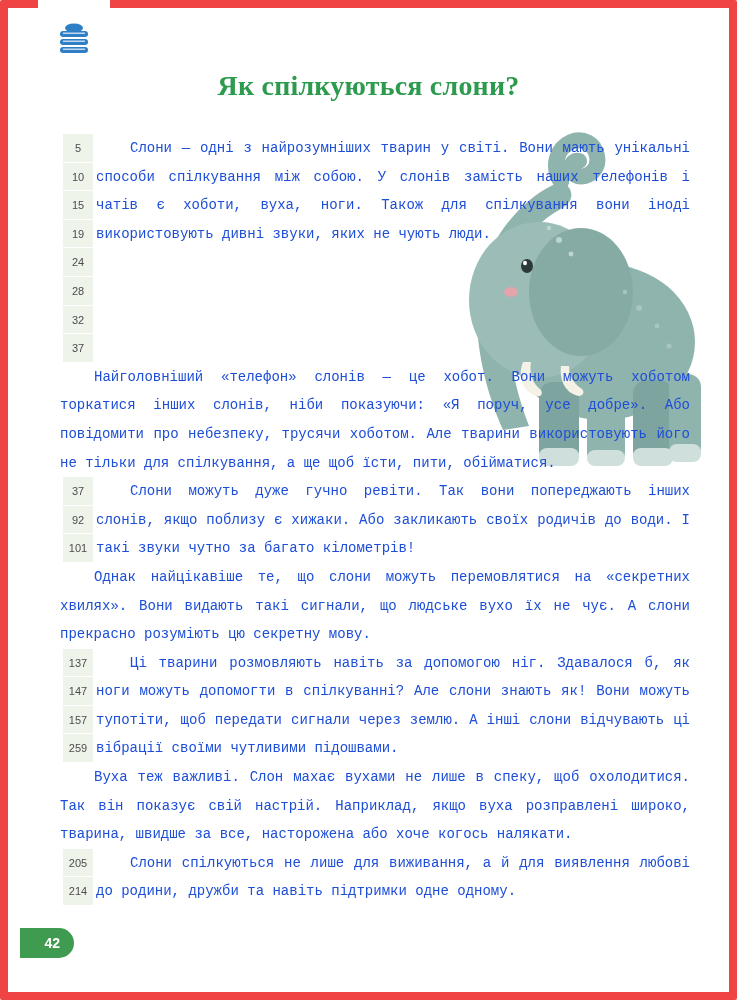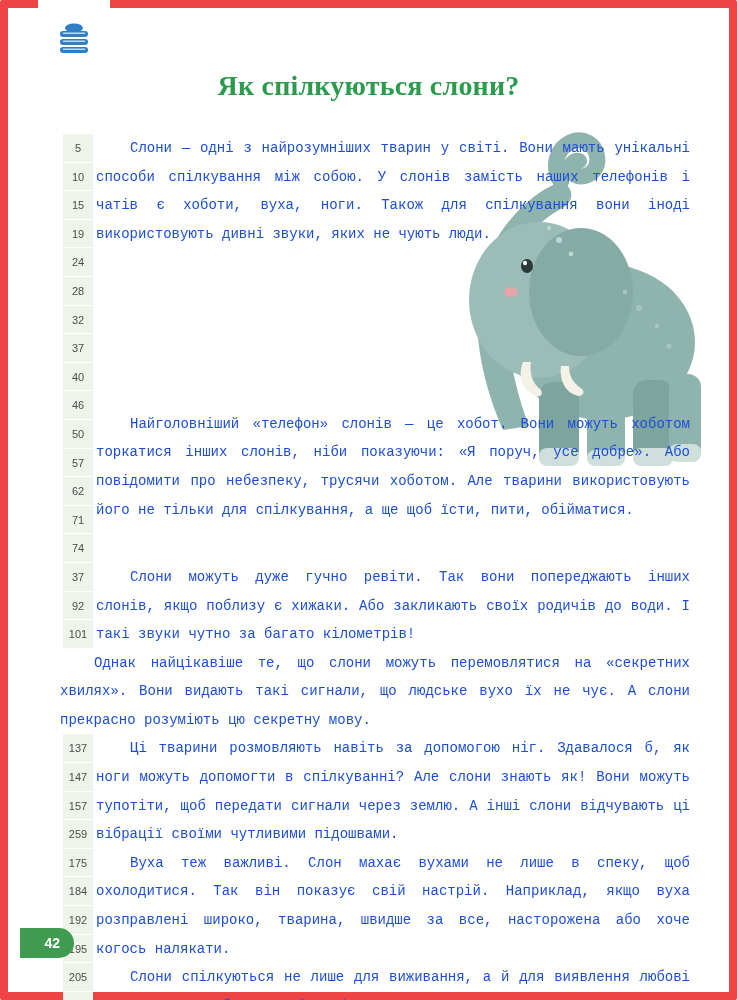--- a/index.html
+++ b/index.html
@@ -195,30 +195,21 @@
           <div class="lnum">19</div>
           <div class="lnum">24</div>
           <div class="lnum">28</div>
           <div class="lnum">32</div>
           <div class="lnum">37</div>
         </div>
         <div class="ptext" style="width:324px;">Слони — одні з найрозумніших тварин у світі. Вони мають унікальні способи спілкування між собою. У слонів замість наших телефонів і чатів є хоботи, вуха, ноги. Також для спілкування вони іноді використовують дивні звуки, яких не чують люди.</div>
       </div>
 
       <div class="para wrap">
-        <div class="gutter">
-          <div class="lnum">40</div>
-          <div class="lnum">46</div>
-          <div class="lnum">50</div>
-          <div class="lnum">57</div>
-          <div class="lnum">62</div>
-          <div class="lnum">71</div>
-          <div class="lnum">74</div>
-        </div>
-        <div class="ptext" style="shape-outside: polygon(0 0, 100% 0, 100% 100px, 52% 100px, 52% 0); margin-top: 47px;">Найголовніший «телефон» слонів — це хобот. Вони можуть хоботом торкатися інших слонів, ніби показуючи: «Я поруч, усе добре». Або повідомити про небезпеку, трусячи хоботом. Але тварини використовують його не тільки для спілкування, а ще щоб їсти, пити, обійматися.</div>
+        <div class="ptext" style="shape-outside: polygon(0 0, 100% 0, 100% 100px, 52% 100px, 52% 0);">Найголовніший «телефон» слонів — це хобот. Вони можуть хоботом торкатися інших слонів, ніби показуючи: «Я поруч, усе добре». Або повідомити про небезпеку, трусячи хоботом. Але тварини використовують його не тільки для спілкування, а ще щоб їсти, пити, обійматися.</div>
       </div>
 
       <div class="para">
         <div class="gutter">
           <div class="lnum">37</div>
           <div class="lnum">92</div>
           <div class="lnum">101</div>
         </div>
         <div class="ptext">Слони можуть дуже гучно ревіти. Так вони попереджають інших слонів, якщо поблизу є хижаки. Або закликають своїх родичів до води. І такі звуки чутно за багато кілометрів!</div>
       </div>
@@ -231,26 +222,20 @@
         <div class="gutter">
           <div class="lnum">137</div>
           <div class="lnum">147</div>
           <div class="lnum">157</div>
           <div class="lnum">259</div>
         </div>
         <div class="ptext">Ці тварини розмовляють навіть за допомогою ніг. Здавалося б, як ноги можуть допомогти в спілкуванні? Але слони знають як! Вони можуть тупотіти, щоб передати сигнали через землю. А інші слони відчувають ці вібрації своїми чутливими підошвами.</div>
       </div>
 
       <div class="para">
-        <div class="gutter">
-          <div class="lnum">175</div>
-          <div class="lnum">184</div>
-          <div class="lnum">192</div>
-          <div class="lnum">195</div>
-        </div>
         <div class="ptext">Вуха теж важливі. Слон махає вухами не лише в спеку, щоб охолодитися. Так він показує свій настрій. Наприклад, якщо вуха розправлені широко, тварина, швидше за все, насторожена або хоче когось налякати.</div>
       </div>
 
       <div class="para">
         <div class="gutter">
           <div class="lnum">205</div>
           <div class="lnum">214</div>
         </div>
         <div class="ptext">Слони спілкуються не лише для виживання, а й для виявлення любові до родини, дружби та навіть підтримки одне одному.</div>
       </div>

